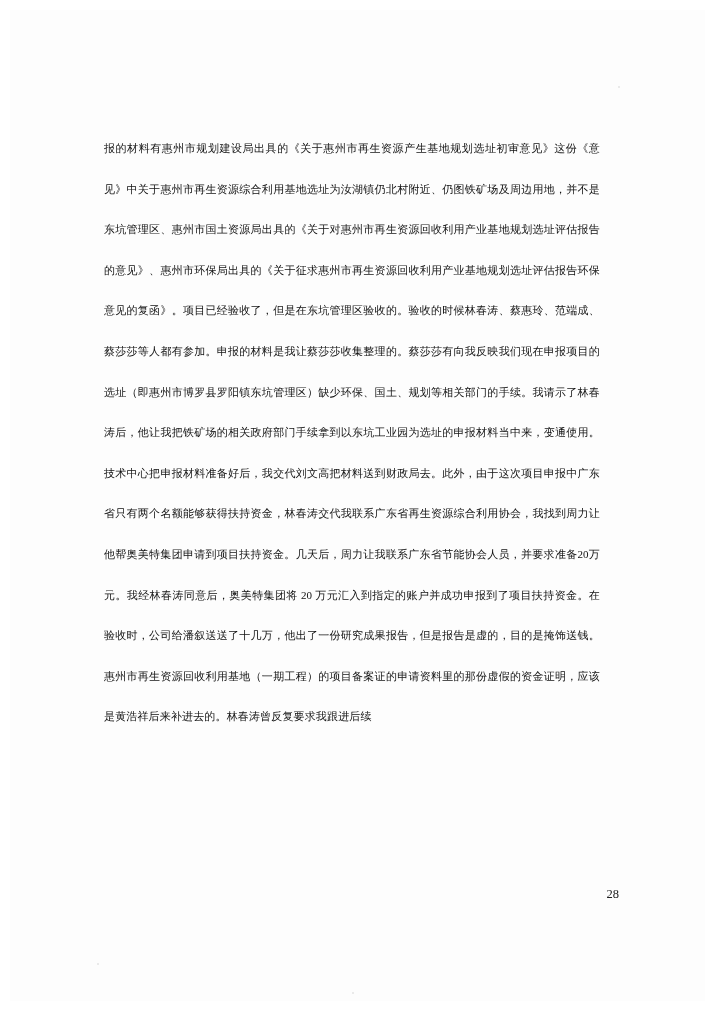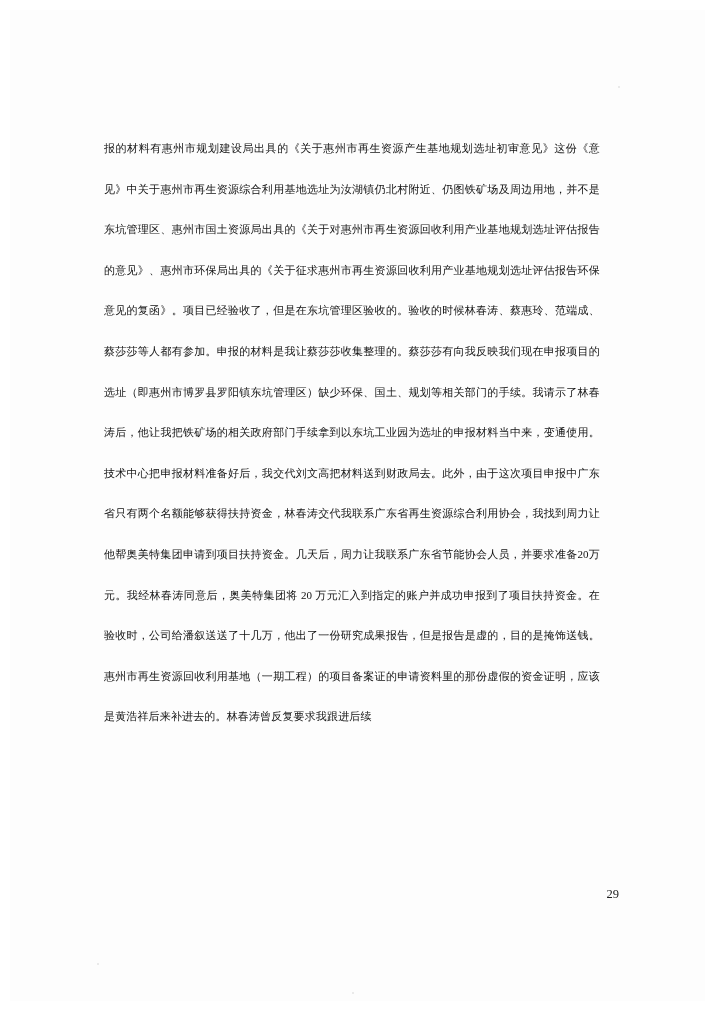--- a/index.html
+++ b/index.html
@@ -67,21 +67,21 @@
 </style>
 </head>
 <body>
 
 <div class="page">
 
   <div class="page-body">
     <p class="doc-paragraph">报的材料有惠州市规划建设局出具的《关于惠州市再生资源产生基地规划选址初审意见》这份《意见》中关于惠州市再生资源综合利用基地选址为汝湖镇仍北村附近、仍图铁矿场及周边用地，并不是东坑管理区、惠州市国土资源局出具的《关于对惠州市再生资源回收利用产业基地规划选址评估报告的意见》、惠州市环保局出具的《关于征求惠州市再生资源回收利用产业基地规划选址评估报告环保意见的复函》。项目已经验收了，但是在东坑管理区验收的。验收的时候林春涛、蔡惠玲、范端成、蔡莎莎等人都有参加。申报的材料是我让蔡莎莎收集整理的。蔡莎莎有向我反映我们现在申报项目的选址（即惠州市博罗县罗阳镇东坑管理区）缺少环保、国土、规划等相关部门的手续。我请示了林春涛后，他让我把铁矿场的相关政府部门手续拿到以东坑工业园为选址的申报材料当中来，变通使用。技术中心把申报材料准备好后，我交代刘文高把材料送到财政局去。此外，由于这次项目申报中广东省只有两个名额能够获得扶持资金，林春涛交代我联系广东省再生资源综合利用协会，我找到周力让他帮奥美特集团申请到项目扶持资金。几天后，周力让我联系广东省节能协会人员，并要求准备20万元。我经林春涛同意后，奥美特集团将 20 万元汇入到指定的账户并成功申报到了项目扶持资金。在验收时，公司给潘叙送送了十几万，他出了一份研究成果报告，但是报告是虚的，目的是掩饰送钱。惠州市再生资源回收利用基地（一期工程）的项目备案证的申请资料里的那份虚假的资金证明，应该是黄浩祥后来补进去的。林春涛曾反复要求我跟进后续</p>
   </div>
 
-  <div class="page-number">29</div>
+  <div class="page-number">28</div>
 
   <div class="scan-edge-left"></div>
   <div class="scan-edge-right"></div>
   <div class="scan-edge-top"></div>
   <div class="scan-edge-bottom"></div>
 
   <div class="speck" style="left:618px; top:86px; width:2px; height:2px;"></div>
   <div class="speck" style="left:97px; top:963px; width:2px; height:2px;"></div>
   <div class="speck" style="left:352px; top:992px; width:2px; height:2px;"></div>
 

